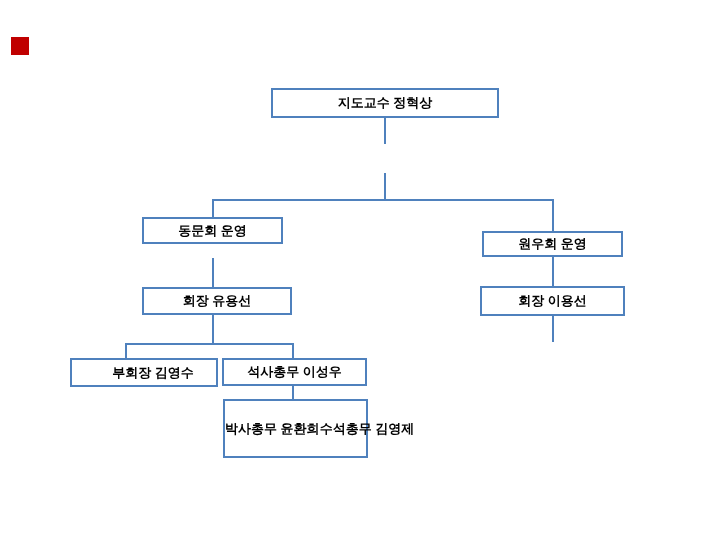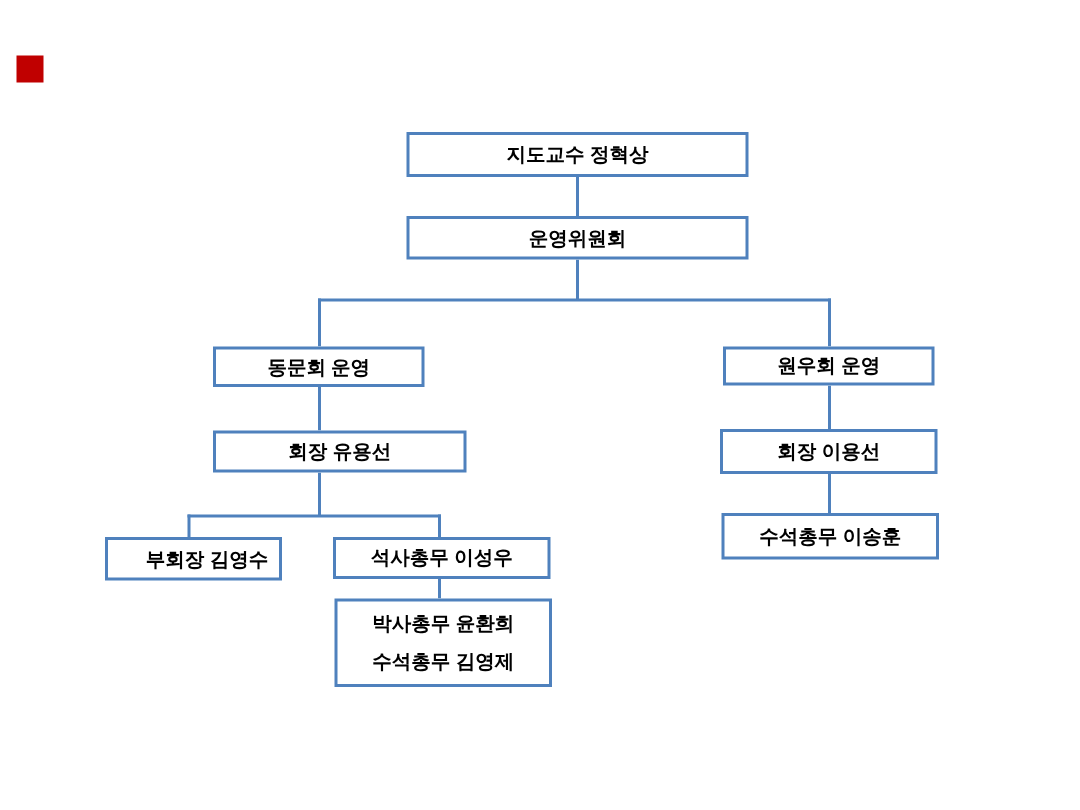--- a/index.html
+++ b/index.html
@@ -31,34 +31,34 @@
     color: #000000;
     font-weight: bold;
     font-size: 13px;
     display: flex;
     align-items: center;
     justify-content: center;
     white-space: nowrap;
     z-index: 2;
   }
   .node.multiline {
-    flex-direction: column;
+    flex-direction: row;
     justify-content: space-evenly;
   }
   .conn {
     position: absolute;
     background: #4f81bd;
     z-index: 1;
   }
   
   #n-advisor            { left: 271px; top:  88px; width: 228px; height: 30px; }
   #n-committee          { left: 271px; top: 144px; width: 228px; height: 29px; }
-  #n-alumni             { left: 142px; top: 231px; width: 141px; height: 27px; font-family: Liberation Serif, serif; }
-  #n-alumni-president   { left: 142px; top: 287px; width: 169px; height: 28px; }
-  #n-vice-president     { left:  70px; top: 358px; width: 118px; height: 29px; padding-left: 18px; }
+  #n-alumni             { left: 142px; top: 217px; width: 141px; height: 27px; }
+  #n-alumni-president   { left: 142px; top: 287px; width: 150px; height: 28px; }
+  #n-vice-president     { left:  70px; top: 358px; width: 148px; height: 29px; padding-left: 18px; }
   #n-chief-sec-left     { left: 222px; top: 358px; width: 145px; height: 28px; }
   #n-secretaries        { left: 223px; top: 399px; width: 145px; height: 59px; }
   #n-wonwoo             { left: 482px; top: 231px; width: 141px; height: 26px; }
   #n-wonwoo-president   { left: 480px; top: 286px; width: 145px; height: 30px; }
   #n-chief-sec-right    { left: 481px; top: 342px; width: 145px; height: 31px; }
   
   #c-v1  { left: 384px; top: 118px; width: 2px;   height: 26px; }
   #c-v2  { left: 384px; top: 173px; width: 2px;   height: 27px; }
   #c-h1  { left: 212px; top: 199px; width: 342px; height: 2px;  }
   #c-v3  { left: 212px; top: 199px; width: 2px;   height: 32px; }
@@ -90,23 +90,20 @@
   <div class="conn" id="c-v7"></div>
   <div class="conn" id="c-v8"></div>
   <div class="conn" id="c-v9"></div>
   <div class="conn" id="c-v10"></div>
   <div class="conn" id="c-v11"></div>
 
   <div class="node" id="n-advisor">
     <span>지도교수 정혁상</span>
   </div>
 
-  <div class="node" id="n-committee">
-    <span>운영위원회</span>
-  </div>
 
   <div class="node" id="n-alumni">
     <span>동문회 운영</span>
   </div>
 
   <div class="node" id="n-alumni-president">
     <span>회장 유용선</span>
   </div>
 
   <div class="node" id="n-vice-president">
@@ -123,17 +120,14 @@
   </div>
 
   <div class="node" id="n-wonwoo-president">
     <span>회장 이용선</span>
   </div>
 
   <div class="node" id="n-wonwoo">
     <span>원우회 운영</span>
   </div>
 
-  <div class="node" id="n-chief-sec-right">
-    <span>수석총무 이송훈</span>
-  </div>
 
 </div>
 
 </body></html>

